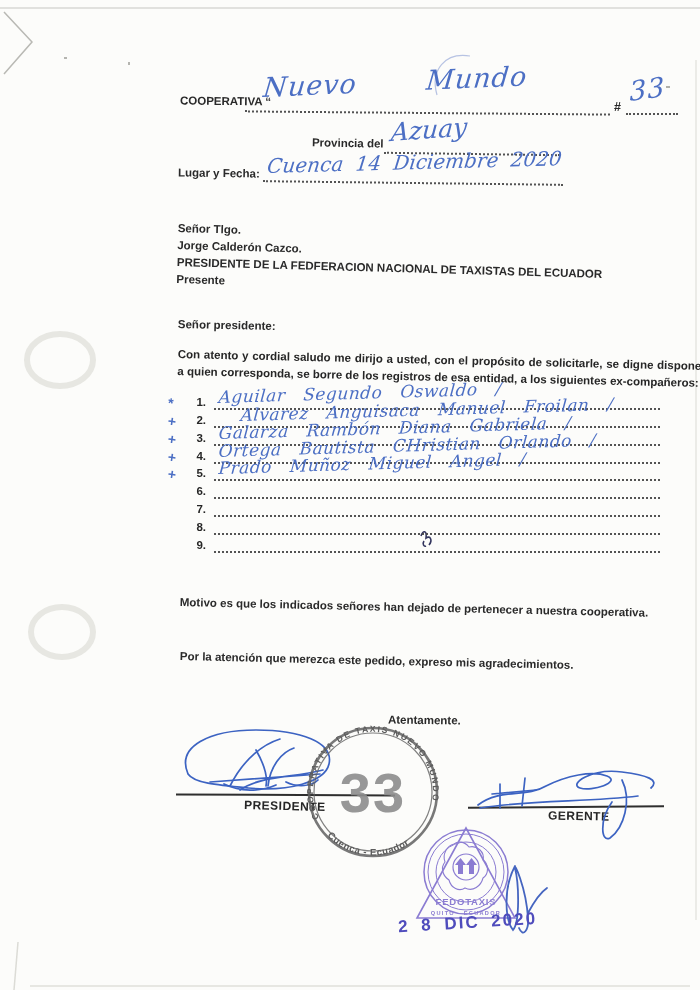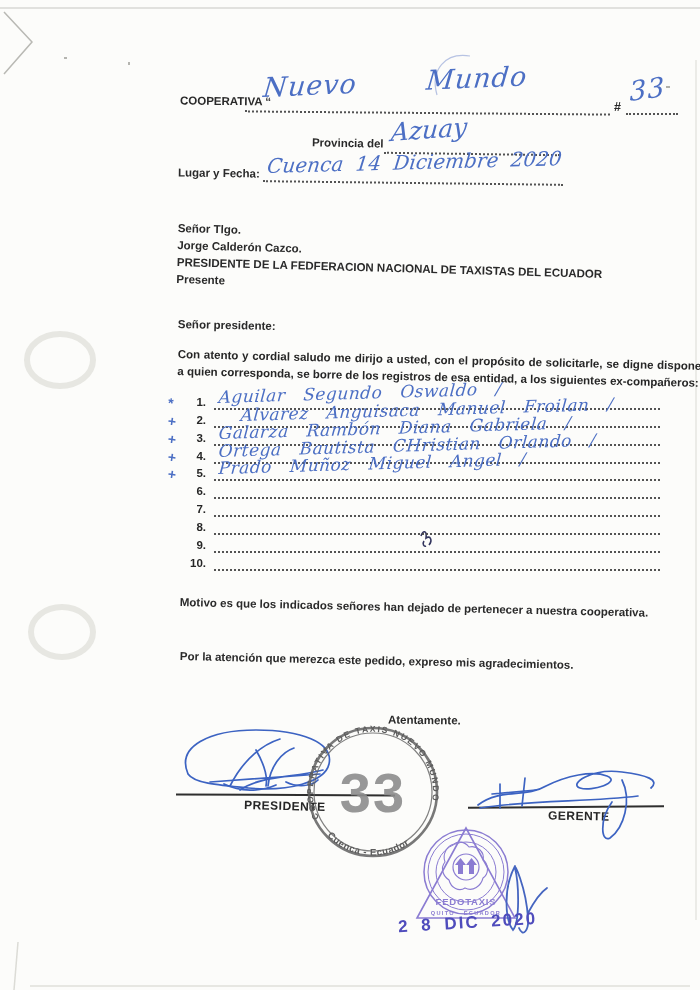--- a/index.html
+++ b/index.html
@@ -124,24 +124,20 @@
       <span class="ldots"></span>
     </div>
   <div class="lrow" style="top:520px">
       <span class="lnum">8.</span>
       <span class="ldots"></span>
     </div>
   <div class="lrow" style="top:538px">
       <span class="lnum">9.</span>
       <span class="ldots"></span>
     </div>
-  <div class="lrow" style="top:556px">
-      <span class="lnum">10.</span>
-      <span class="ldots"></span>
-    </div>
 
   <div class="abs typed tilt-r13" style="left:180px;top:596px;">Motivo es que los indicados señores han dejado de pertenecer a nuestra cooperativa.</div>
   <div class="abs typed tilt-r13" style="left:180px;top:650px;">Por la atención que merezca este pedido, expreso mis agradecimientos.</div>
   <div class="abs typed" style="left:388px;top:714px;transform:rotate(.8deg);">Atentamente.</div>
 
   <div class="sigline" style="left:176px;top:794px;width:219px;transform:rotate(.3deg);"></div>
   <div class="siglabel" style="left:244px;top:799px;transform:rotate(1.5deg);">PRESIDENTE</div>
   <div class="sigline" style="left:468px;top:806px;width:196px;transform:rotate(-.4deg);"></div>
   <div class="siglabel" style="left:548px;top:809px;transform:rotate(1deg);">GERENTE</div>
 

